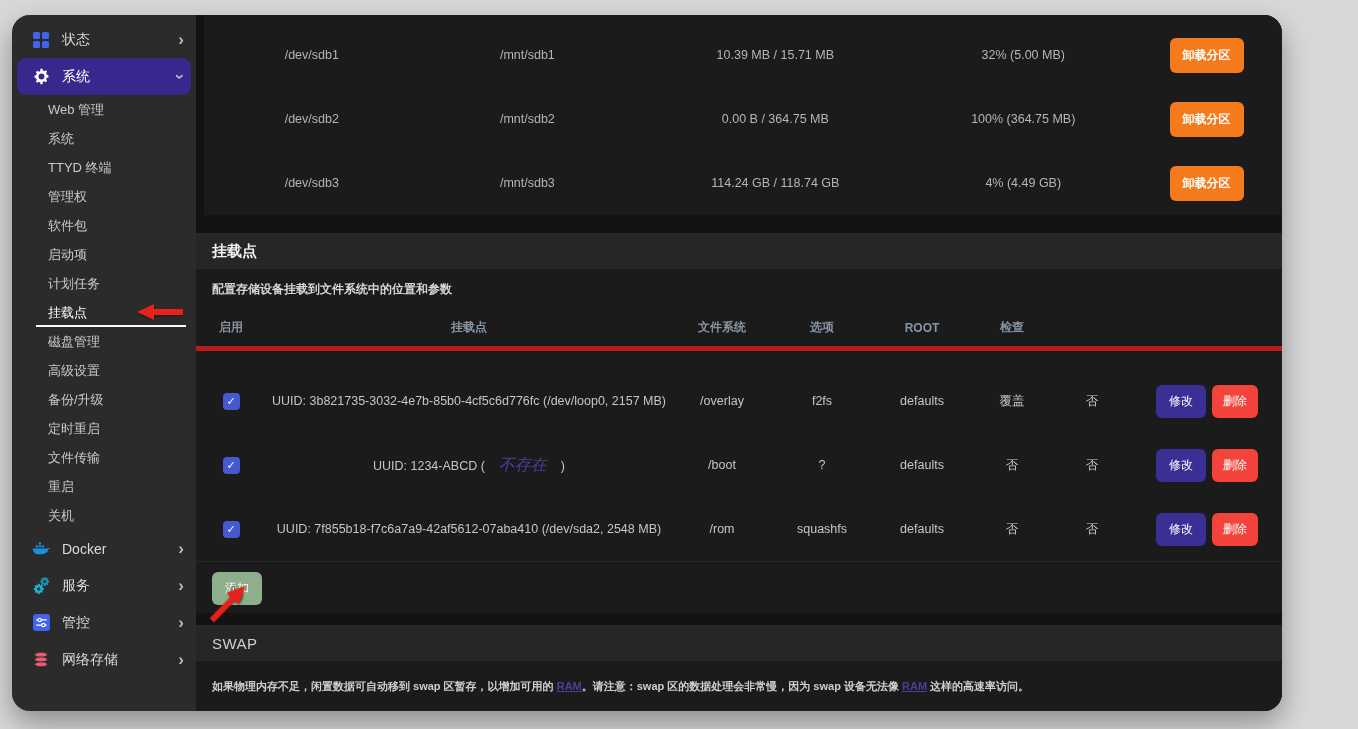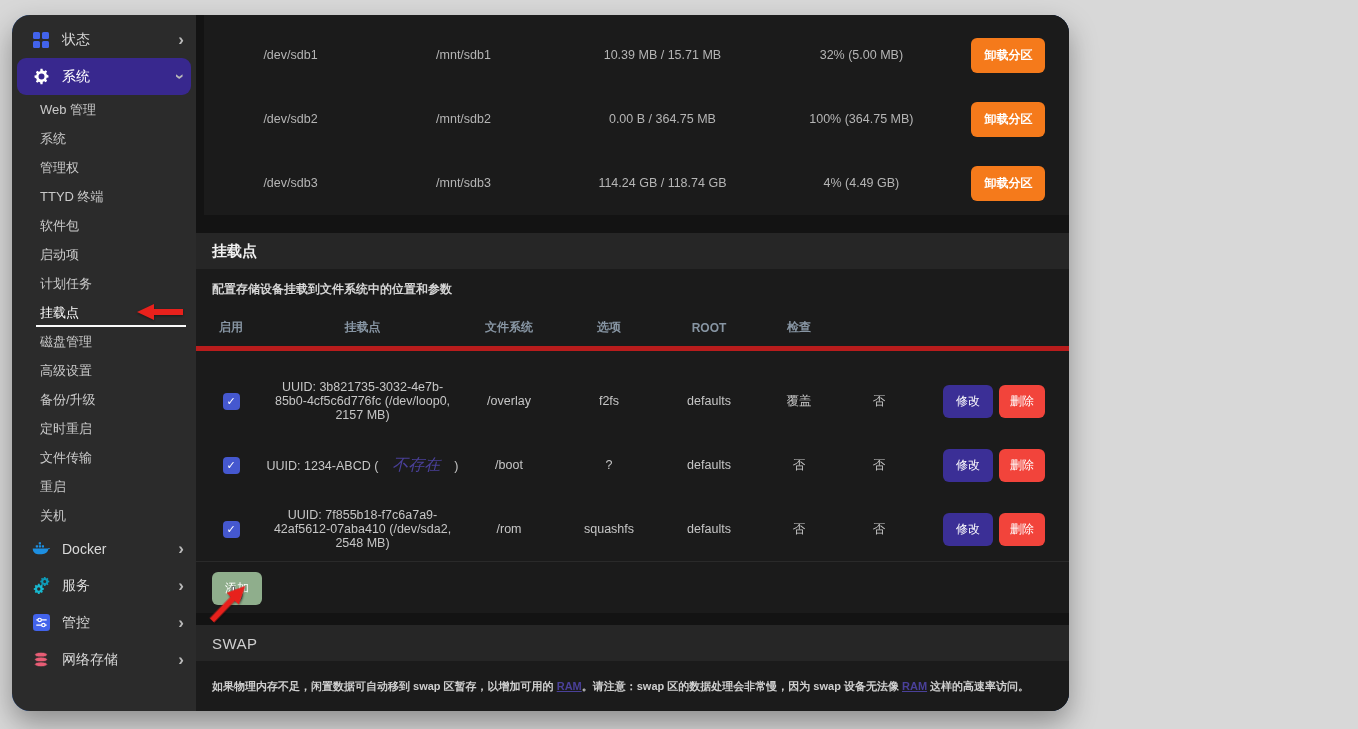--- a/index.html
+++ b/index.html
@@ -1,27 +1,27 @@
 <!DOCTYPE html>
 <html><head>
 <meta charset="utf-8">
 <style>
   * { margin:0; padding:0; box-sizing:border-box; }
   html,body { width:1358px; height:729px; background:#d8d8d8; font-family:"Liberation Sans","DejaVu Sans",sans-serif; overflow:hidden; }
-  .window { position:absolute; left:12px; top:15px; width:1057px; height:696px; border-radius:18px; overflow:hidden; display:flex; background:#3b82f6; box-shadow:0 12px 28px rgba(0,0,0,.35); }
+  .window { position:absolute; left:12px; top:15px; width:1270px; height:696px; border-radius:18px; overflow:hidden; display:flex; background:#3b82f6; box-shadow:0 12px 28px rgba(0,0,0,.35); }
 
   
   .sidebar { width:184px; background:#2b2b2b; padding-top:6px; flex-shrink:0; }
   .top-item { height:37px; display:flex; align-items:center; padding:0 12px 0 20px; color:#d9d9d9; font-size:14px; cursor:pointer; position:relative; }
   .top-item .ico { width:18px; height:18px; margin-right:12px; display:flex; align-items:center; justify-content:center; flex-shrink:0; }
   .top-item .lbl { flex:1; }
   .chev { color:#b9b9b9; font-size:17px; line-height:1; font-weight:bold; }
   .chev.down { display:inline-block; transform:rotate(90deg); }
   .top-item.active { background:#38288e; border-radius:9px; margin:0 5px; padding:0 7px 0 15px; color:#fff; }
-  .sub-item { height:29px; display:flex; align-items:center; padding-left:28px; color:#c9c9c9; font-size:13px; cursor:pointer; position:relative; }
+  .sub-item { height:29px; display:flex; align-items:center; padding-left:36px; color:#c9c9c9; font-size:13px; cursor:pointer; position:relative; }
   .sub-item.active { color:#fff; }
   .sub-underline { position:absolute; left:24px; right:10px; bottom:0; height:2px; background:#fafafa; }
   .arrow-note { position:absolute; right:13px; top:6px; filter:drop-shadow(0 1px 1px rgba(0,0,0,.4)); }
 
   
   .content { flex:1; background:#131313; position:relative; display:flex; flex-direction:column; overflow:hidden; }
   .panel { background:#1b1b1b; }
   .panel1 { height:200px; padding-top:8px; margin-bottom:18px;margin-left:8px; }
   .sec-head { height:36px; background:#262626; display:flex; align-items:center; padding:0 16px; }
   .sec-head h2 { color:#f0f0f0; font-size:15px; font-weight:bold; }
@@ -81,22 +81,22 @@
         <svg width="17" height="17" viewBox="0 0 20 20">
             <path fill="#fff" fill-rule="evenodd" d="M8.8 1h2.4l.35 2.07a7 7 0 0 1 1.65.68l1.75-1.2 1.7 1.7-1.2 1.75a7 7 0 0 1 .68 1.65L18.2 8.8v2.4l-2.07.35a7 7 0 0 1-.68 1.65l1.2 1.75-1.7 1.7-1.75-1.2a7 7 0 0 1-1.65.68L11.2 19H8.8l-.35-2.07a7 7 0 0 1-1.65-.68l-1.75 1.2-1.7-1.7 1.2-1.75a7 7 0 0 1-.68-1.65L1.8 11.2V8.8l2.07-.35a7 7 0 0 1 .68-1.65l-1.2-1.75 1.7-1.7 1.75 1.2a7 7 0 0 1 1.65-.68L8.8 1Zm1.2 5.5A3.5 3.5 0 1 0 10 13.5 3.5 3.5 0 0 0 10 6.5Z"></path>
           </svg>
       </span>
       <span class="lbl">系统</span>
       <span class="chev down">›</span>
     </div>
 
     <div class="sub-item">Web 管理</div>
     <div class="sub-item">系统</div>
+    <div class="sub-item">TTYD 终端</div>
     <div class="sub-item">管理权</div>
-    <div class="sub-item">TTYD 终端</div>
     <div class="sub-item">软件包</div>
     <div class="sub-item">启动项</div>
     <div class="sub-item">计划任务</div>
     <div class="sub-item active">
       <span>挂载点</span>
       <span class="sub-underline"></span>
       <span class="arrow-note">
         <svg width="46" height="16" viewBox="0 0 46 16">
             <path fill="#e8211c" d="M0 8 L17 0 L17 5 L46 5 L46 11 L17 11 L17 16 Z"></path>
           </svg>

